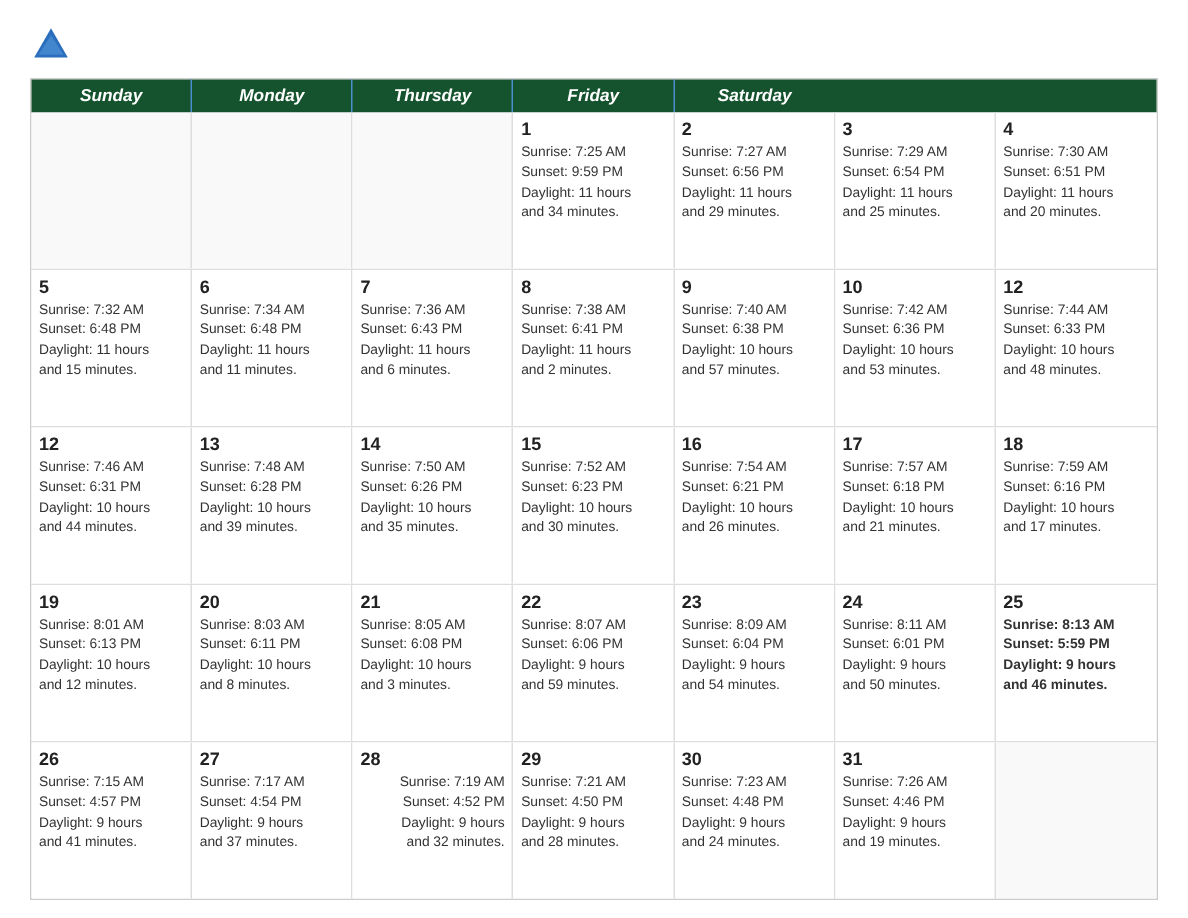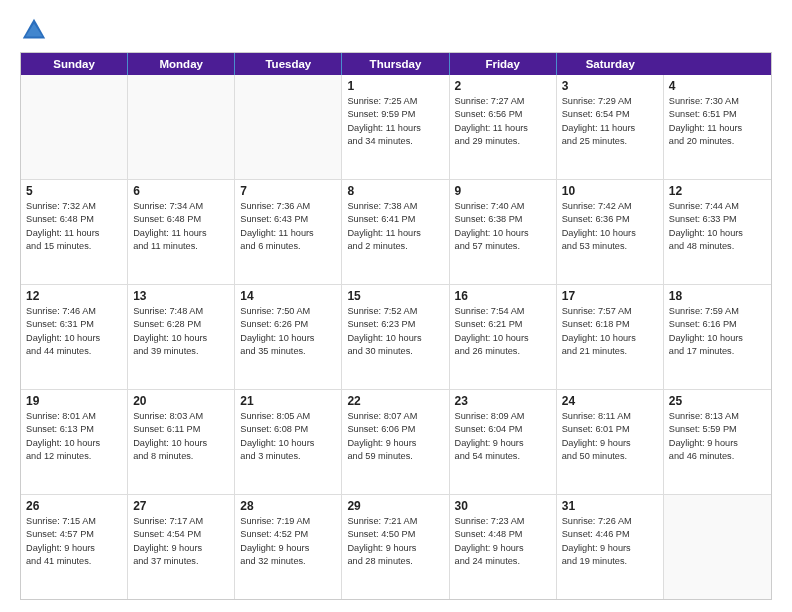--- a/index.html
+++ b/index.html
@@ -61,21 +61,22 @@
     }
     .calendar {
       flex: 1;
       display: flex;
       flex-direction: column;
       border: 1px solid #ccc;
     }
     .cal-header-row {
       display: grid;
       grid-template-columns: repeat(7, 1fr);
-      background: #4c1d95;
+      background: #14532d;
+      font-style: italic;
     }
     .cal-header-cell {
       color: #fff;
       font-size: 11.5px;
       font-weight: bold;
       padding: 5px 6px;
       text-align: center;
       border-right: 1px solid #4a8ecd;
     }
     .cal-header-cell:last-child { border-right: none; }
@@ -132,21 +133,20 @@
     <div class="title-block">
       <div class="month-title"></div>
       <div class="subtitle"></div>
     </div>
   </div>
 
   <div class="calendar">
     <div class="cal-header-row">
     <div class="cal-header-cell">Sunday</div>
         <div class="cal-header-cell">Monday</div>
-        <div class="cal-header-cell">Tuesday</div>
         <div class="cal-header-cell">Thursday</div>
         <div class="cal-header-cell">Friday</div>
         <div class="cal-header-cell">Saturday</div>
       </div>
     <div class="cal-body">
     <div class="cal-row">
           <div class="cal-cell empty"></div>
           <div class="cal-cell empty"></div>
           <div class="cal-cell empty"></div>
           <div class="cal-cell">
@@ -318,21 +318,21 @@
           </div>
           <div class="cal-cell">
             <span class="day-number">24</span>
             <div class="cell-text" style="white-space: pre-line;">Sunrise: 8:11 AM
 Sunset: 6:01 PM
 Daylight: 9 hours
 and 50 minutes.</div>
           </div>
           <div class="cal-cell">
             <span class="day-number">25</span>
-            <div class="cell-text" style="white-space: pre-line;">Sunrise: 8:13 AM
+            <div class="cell-text" style="white-space: pre-line; font-weight: bold;">Sunrise: 8:13 AM
 Sunset: 5:59 PM
 Daylight: 9 hours
 and 46 minutes.</div>
           </div>
         </div>
         <div class="cal-row">
           <div class="cal-cell">
             <span class="day-number">26</span>
             <div class="cell-text" style="white-space: pre-line;">Sunrise: 7:15 AM
 Sunset: 4:57 PM
@@ -341,21 +341,21 @@
           </div>
           <div class="cal-cell">
             <span class="day-number">27</span>
             <div class="cell-text" style="white-space: pre-line;">Sunrise: 7:17 AM
 Sunset: 4:54 PM
 Daylight: 9 hours
 and 37 minutes.</div>
           </div>
           <div class="cal-cell">
             <span class="day-number">28</span>
-            <div class="cell-text" style="white-space: pre-line;">Sunrise: 7:19 AM
+            <div class="cell-text" style="white-space: pre-line; text-align: right;">Sunrise: 7:19 AM
 Sunset: 4:52 PM
 Daylight: 9 hours
 and 32 minutes.</div>
           </div>
           <div class="cal-cell">
             <span class="day-number">29</span>
             <div class="cell-text" style="white-space: pre-line;">Sunrise: 7:21 AM
 Sunset: 4:50 PM
 Daylight: 9 hours
 and 28 minutes.</div>

